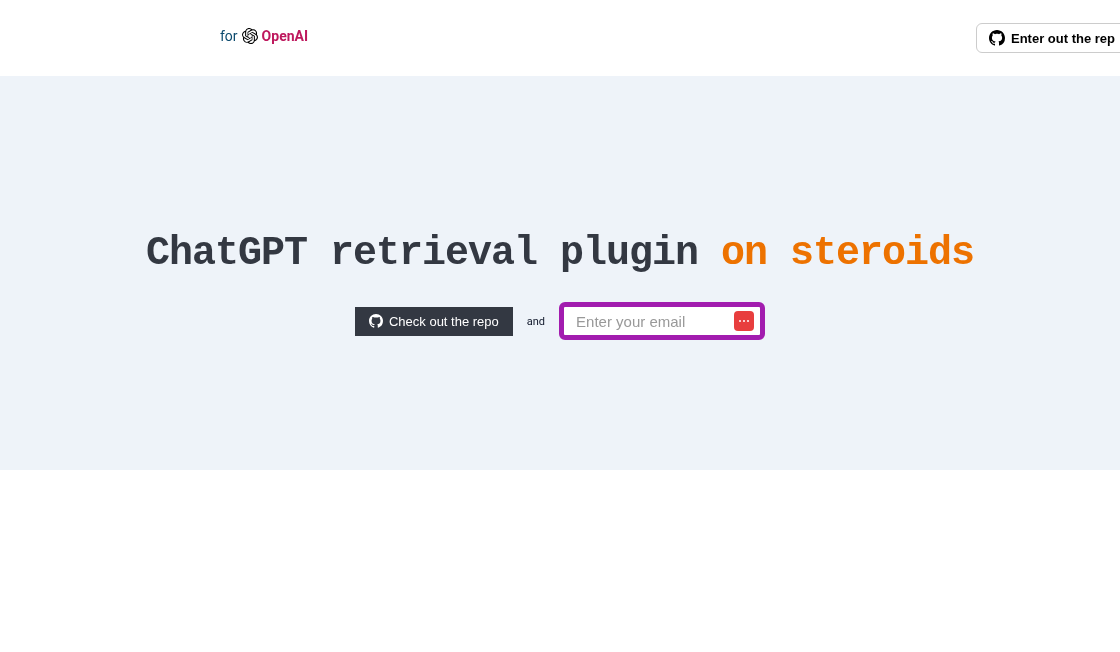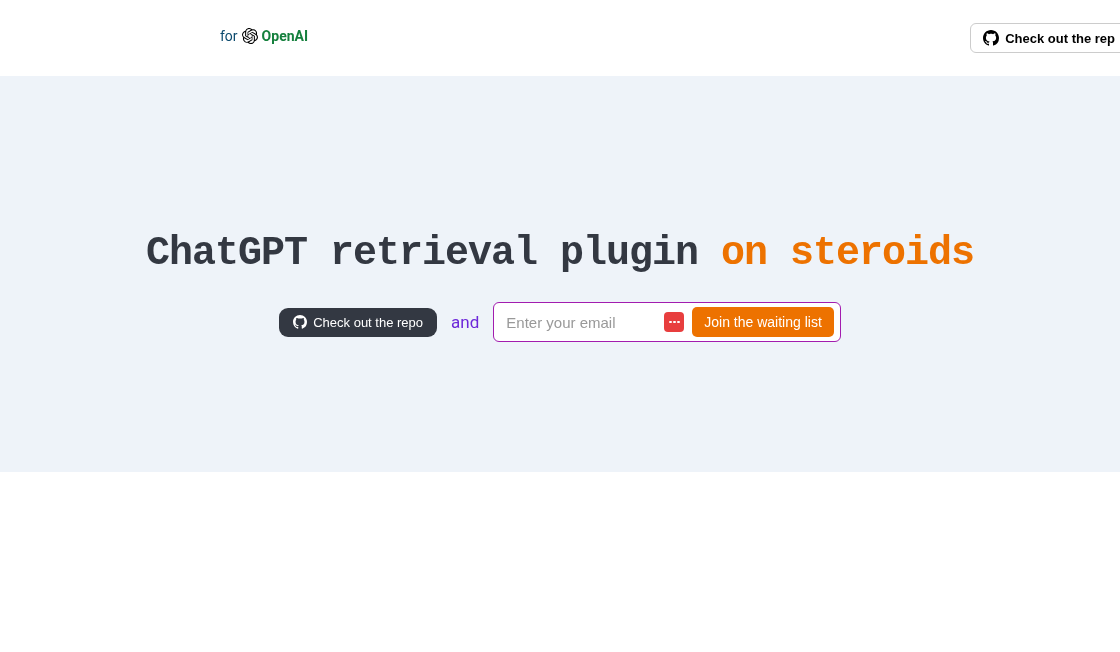--- a/index.html
+++ b/index.html
@@ -76,21 +76,21 @@
       color: #0c4a6e;
       font-weight: 400;
     }
     .openai-icon {
       width: 16px;
       height: 16px;
     }
     .openai-text {
       font-size: 14px;
       font-weight: 700;
-      color: #15803d;
+      color: #be185d;
     }
     .header-button {
       display: flex;
       align-items: center;
       gap: 6px;
       padding: 6px 12px;
       border: 1px solid #ccc;
       border-radius: 6px;
       background: #fff;
       font-size: 13px;
@@ -135,39 +135,39 @@
       gap: 14px;
     }
     .repo-button {
       display: flex;
       align-items: center;
       gap: 6px;
       padding: 7px 14px;
       background: #333842;
       color: #fff;
       border: none;
-      border-radius: 9px;
+      border-radius: 0;
       font-size: 13px;
       font-weight: 500;
       cursor: pointer;
     }
     .repo-button .github-icon-white {
       width: 14px;
       height: 14px;
     }
     .and-text {
-      font-size: 17px;
-      color: #6d28d9;
+      font-size: 11px;
+      color: #0f172a;
     }
     .email-form {
       display: flex;
       align-items: center;
       gap: 8px;
       background: #fff;
-      border: 1px solid #a21caf;
+      border: 5px solid #a21caf;
       border-radius: 6px;
       padding: 4px 6px 4px 12px;
     }
     .email-input {
       border: none;
       outline: none;
       font-size: 15px;
       color: #333;
       width: 150px;
       background: transparent;
@@ -220,21 +220,21 @@
       <svg class="openai-icon" viewBox="0 0 24 24" fill="#000">
         <path d="M22.28 9.82a5.98 5.98 0 0 0-.52-4.91 6.05 6.05 0 0 0-6.51-2.9A6.07 6.07 0 0 0 4.98 4.18a5.98 5.98 0 0 0-4 2.9 6.05 6.05 0 0 0 .75 7.1 5.98 5.98 0 0 0 .51 4.91 6.05 6.05 0 0 0 6.51 2.9A5.98 5.98 0 0 0 13.26 24a6.06 6.06 0 0 0 5.77-4.21 5.99 5.99 0 0 0 4-2.9 6.06 6.06 0 0 0-.75-7.07zM13.26 22.43a4.48 4.48 0 0 1-2.88-1.04l.14-.08 4.78-2.76a.8.8 0 0 0 .39-.68v-6.74l2.02 1.17a.07.07 0 0 1 .04.06v5.58a4.5 4.5 0 0 1-4.49 4.49zm-9.66-4.13a4.47 4.47 0 0 1-.54-3.01l.14.09 4.79 2.76a.77.77 0 0 0 .78 0l5.84-3.37v2.33a.08.08 0 0 1-.03.06L9.74 20a4.5 4.5 0 0 1-6.14-1.65zM2.34 7.9a4.49 4.49 0 0 1 2.34-1.97V11.6a.77.77 0 0 0 .39.68l5.84 3.37-2.02 1.17a.08.08 0 0 1-.07 0l-4.83-2.79A4.5 4.5 0 0 1 2.34 7.9zm16.6 3.86L13.1 8.4l2.02-1.16a.07.07 0 0 1 .07 0l4.83 2.79a4.49 4.49 0 0 1-.69 8.1v-5.67a.79.79 0 0 0-.39-.68zm2.01-3.03l-.14-.09-4.78-2.77a.78.78 0 0 0-.79 0L9.4 9.25V6.92a.07.07 0 0 1 .03-.06l4.84-2.8a4.5 4.5 0 0 1 6.68 4.66zM8.3 12.86l-2.02-1.16a.07.07 0 0 1-.04-.06V6.07a4.5 4.5 0 0 1 7.38-3.45l-.14.08L8.7 5.46a.77.77 0 0 0-.4.68zm1.1-2.37l2.6-1.5 2.6 1.5v3l-2.6 1.5-2.6-1.5z"></path>
       </svg>
       <span class="openai-text">OpenAI</span>
     </div>
   </div>
   <button class="header-button">
     <svg class="github-icon" viewBox="0 0 16 16" fill="#000">
       <path d="M8 0C3.58 0 0 3.58 0 8c0 3.54 2.29 6.53 5.47 7.59.4.07.55-.17.55-.38 0-.19-.01-.82-.01-1.49-2.01.37-2.53-.49-2.69-.94-.09-.23-.48-.94-.82-1.13-.28-.15-.68-.52-.01-.53.63-.01 1.08.58 1.23.82.72 1.21 1.87.87 2.33.66.07-.52.28-.87.51-1.07-1.78-.2-3.64-.89-3.64-3.95 0-.87.31-1.59.82-2.15-.08-.2-.36-1.02.08-2.12 0 0 .67-.21 2.2.82.64-.18 1.32-.27 2-.27.68 0 1.36.09 2 .27 1.53-1.04 2.2-.82 2.2-.82.44 1.1.16 1.92.08 2.12.51.56.82 1.27.82 2.15 0 3.07-1.87 3.75-3.65 3.95.29.25.54.73.54 1.48 0 1.07-.01 1.93-.01 2.2 0 .21.15.46.55.38A8.01 8.01 0 0 0 16 8c0-4.42-3.58-8-8-8z"></path>
     </svg>
-    <span>Check out the rep</span>
+    <span>Enter out the rep</span>
   </button>
 </header>
 
 <section class="hero">
   <h1 class="hero-title">
     <span>ChatGPT retrieval plugin </span><span class="hero-title-accent">on steroids</span>
   </h1>
   <div class="cta-row">
     <button class="repo-button">
       <svg class="github-icon-white" viewBox="0 0 16 16" fill="#fff">
@@ -245,20 +245,19 @@
     <span class="and-text">and</span>
     <div class="email-form">
       <input type="email" class="email-input" placeholder="Enter your email" style="">
       <div class="chat-icon">
         <div class="chat-icon-dots">
           <span></span>
             <span></span>
             <span></span>
         </div>
       </div>
-      <button class="join-button">Join the waiting list</button>
     </div>
   </div>
 </section>
 
 <section class="section-2">
   
 </section>
 
 </body></html>

